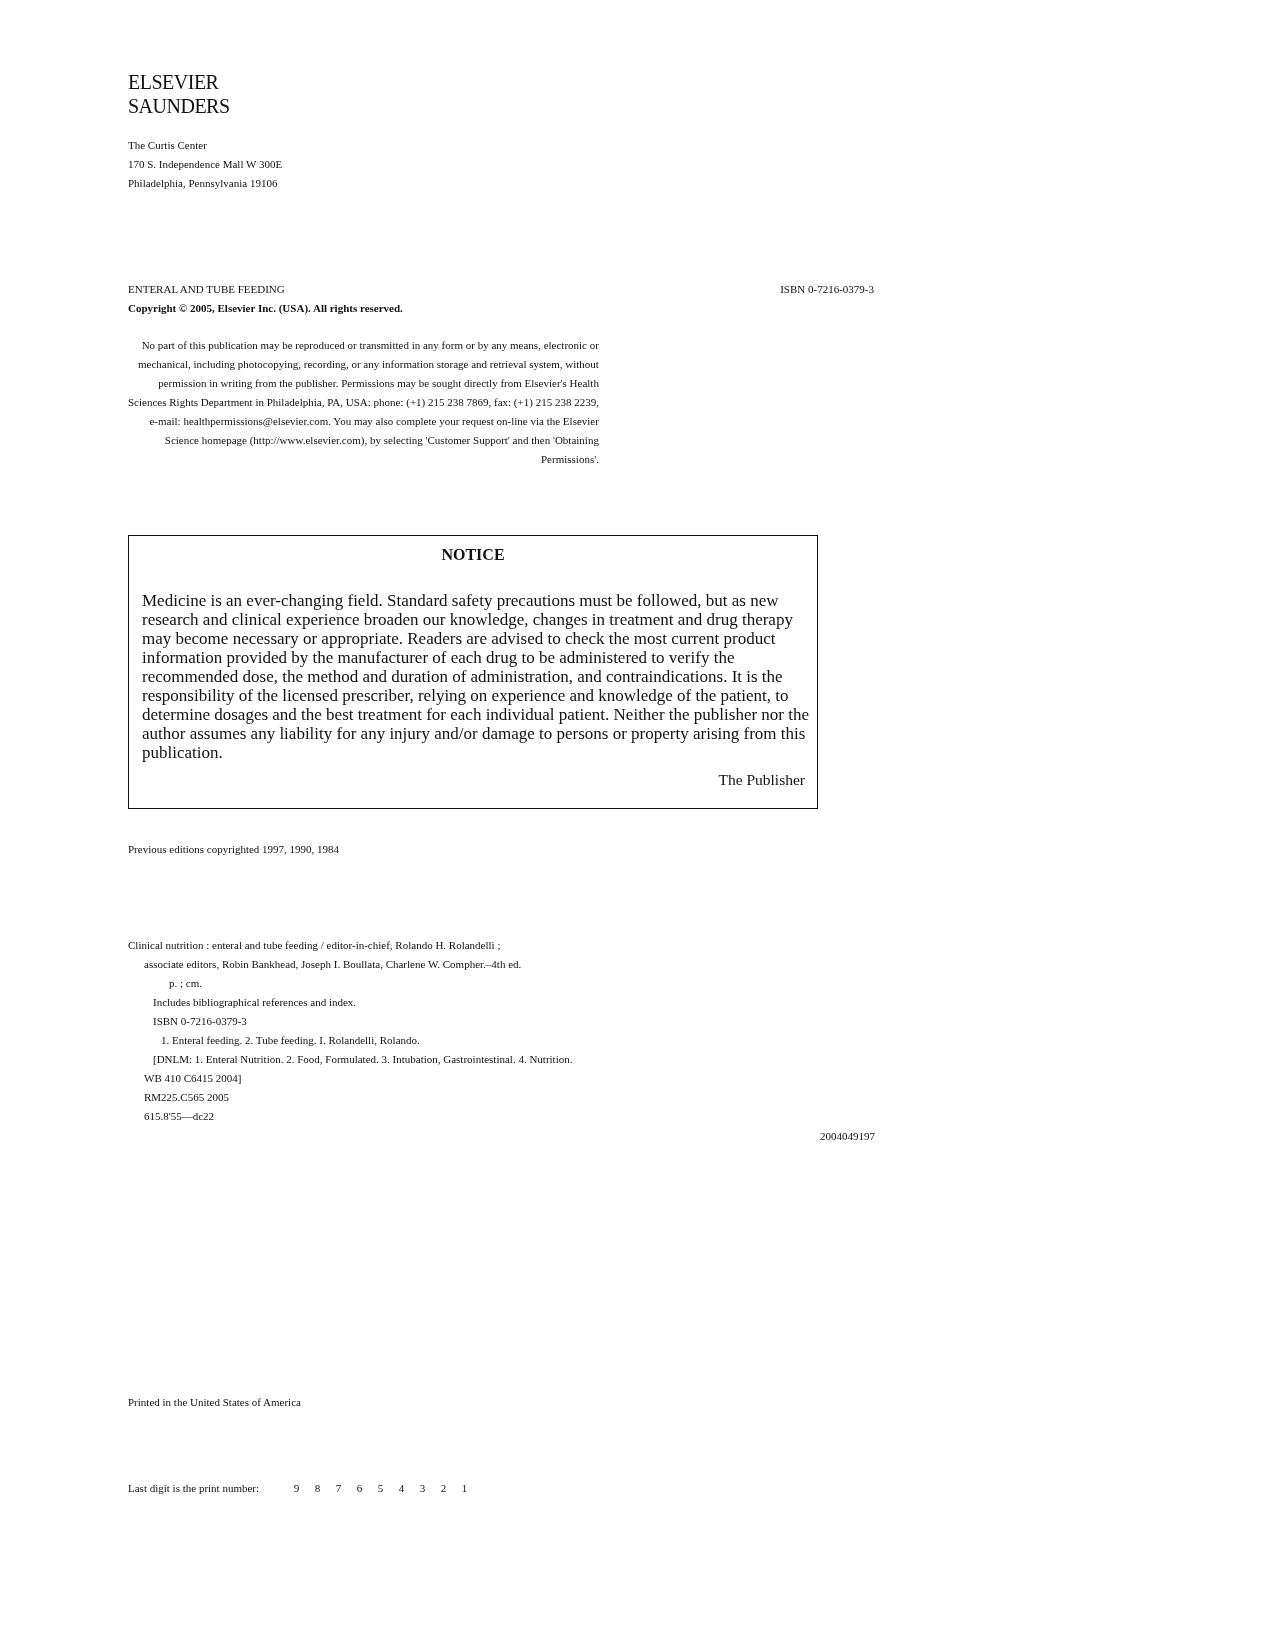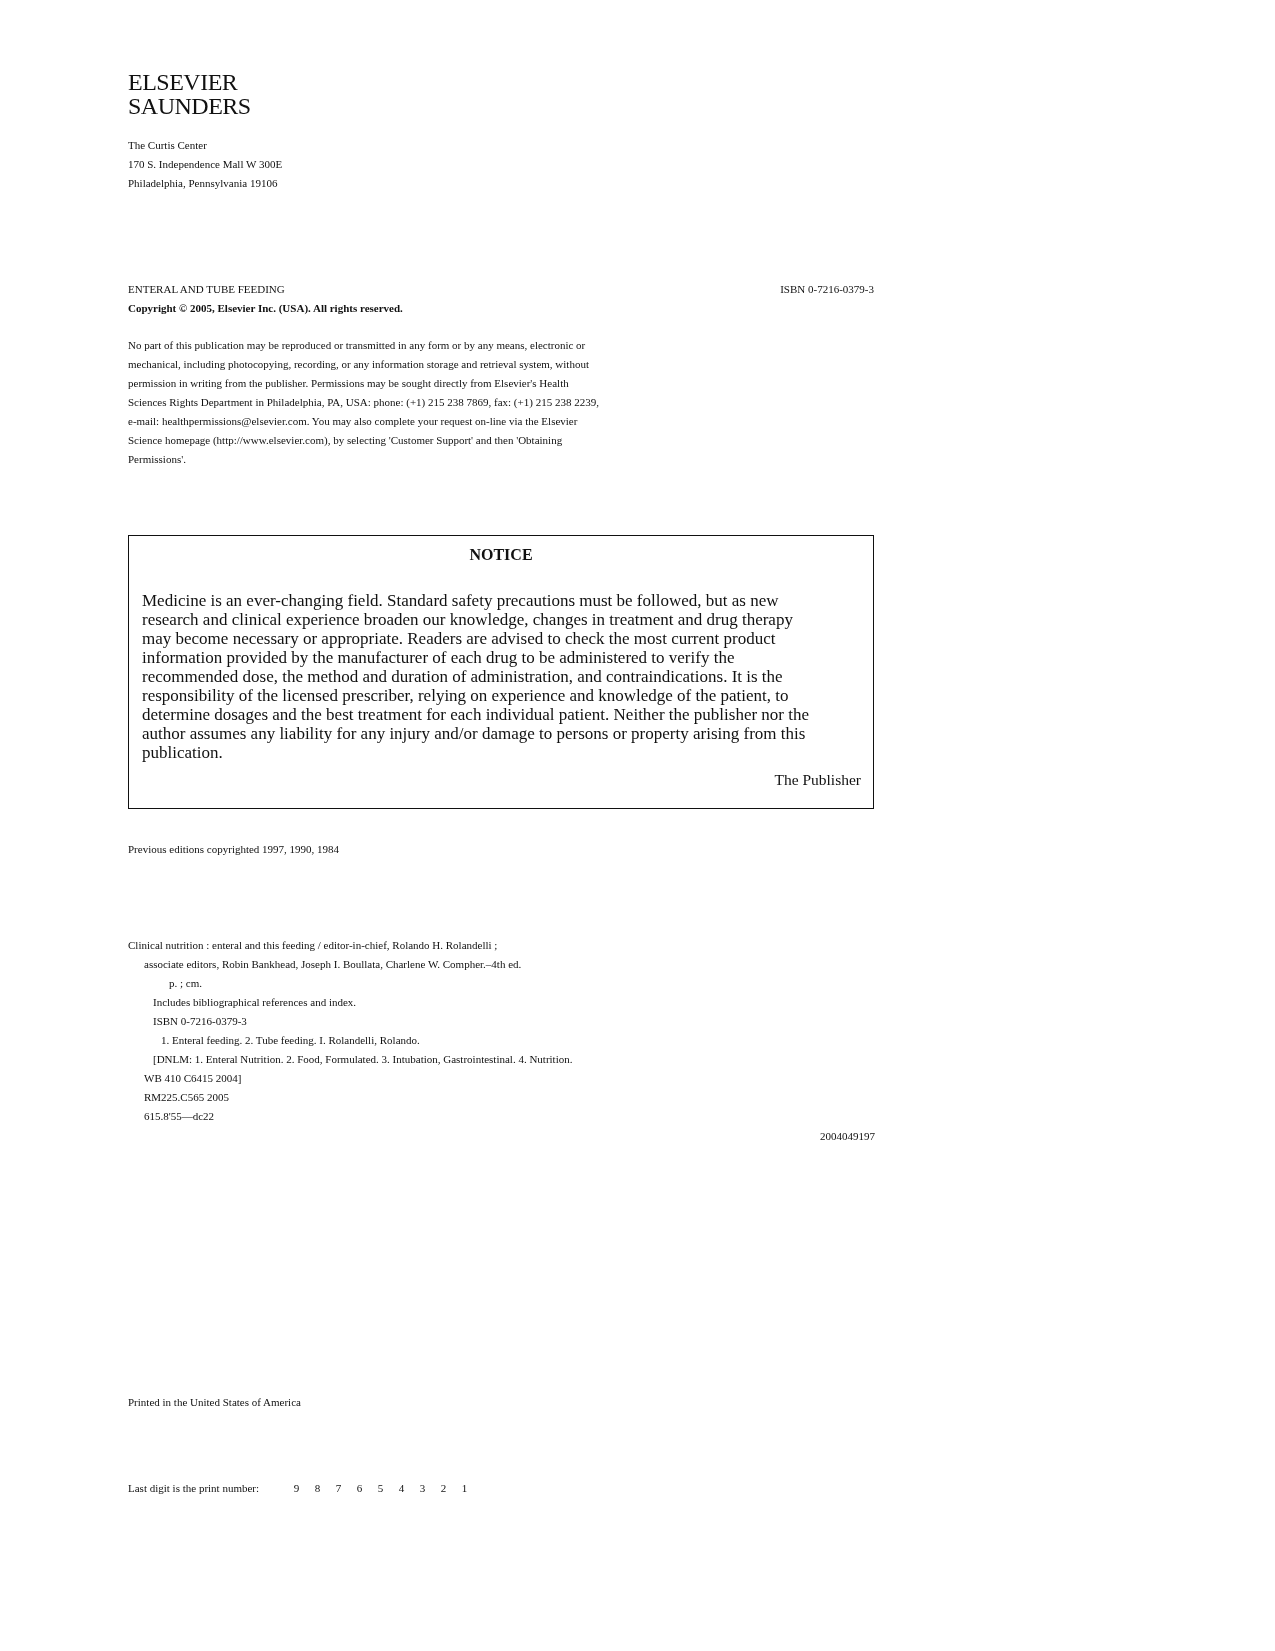--- a/index.html
+++ b/index.html
@@ -2,26 +2,26 @@
 <html><head>
   <meta charset="utf-8">
   <style>
     html, body { margin: 0; padding: 0; background: #ffffff; }
     body {
       width: 1275px; height: 1651px; position: relative; overflow: hidden;
       font-family: "Liberation Serif", "DejaVu Serif", serif;
       color: #111111;
     }
     .abs { position: absolute; white-space: nowrap; }
-    .pub { left: 128px; font-size: 24px; line-height: 24px; letter-spacing: -0.5px; }
+    .pub { left: 128px; font-size: 20px; line-height: 24px; letter-spacing: -0.5px; }
     .body-text { font-size: 11px; line-height: 19px; }
     .line { display: block; white-space: nowrap; }
     .bold { font-weight: bold; }
     .notice-box {
-      position: absolute; left: 128px; top: 535px; width: 746px; height: 274px;
+      position: absolute; left: 128px; top: 535px; width: 690px; height: 274px;
       border: 1.5px solid #111; box-sizing: border-box;
     }
     .notice-title {
       position: absolute; top: 10px; left: 0; right: 0; text-align: center;
       font-weight: bold; font-size: 16px;
     }
     .notice-body { position: absolute; left: 13px; top: 55px; font-size: 17px; line-height: 19px; }
     .notice-sign { position: absolute; right: 12px; top: 235px; font-size: 15.5px; }
     .digits span { display: inline-block; width: 21px; text-align: left; }
   </style>
@@ -34,21 +34,21 @@
 <div class="abs body-text" style="left:128px; top:136px;">
   <span class="line">The Curtis Center</span>
   <span class="line">170 S. Independence Mall W 300E</span>
   <span class="line">Philadelphia, Pennsylvania 19106</span>
 </div>
 
 <div class="abs body-text" style="left:128px; top:280px;">ENTERAL AND TUBE FEEDING</div>
 <div class="abs body-text" style="right:401px; top:280px;">ISBN 0-7216-0379-3</div>
 <div class="abs body-text bold" style="left:128px; top:299px;">Copyright © 2005, Elsevier Inc. (USA). All rights reserved.</div>
 
-<div class="abs body-text" style="left:128px; top:336px;">
+<div class="abs body-text" style="left:128px; top:336px;text-align:right;">
   <span class="line">No part of this publication may be reproduced or transmitted in any form or by any means, electronic or</span>
   <span class="line">mechanical, including photocopying, recording, or any information storage and retrieval system, without</span>
   <span class="line">permission in writing from the publisher. Permissions may be sought directly from Elsevier's Health</span>
   <span class="line">Sciences Rights Department in Philadelphia, PA, USA: phone: (+1) 215 238 7869, fax: (+1) 215 238 2239,</span>
   <span class="line">e-mail: healthpermissions@elsevier.com. You may also complete your request on-line via the Elsevier</span>
   <span class="line">Science homepage (http://www.elsevier.com), by selecting 'Customer Support' and then 'Obtaining</span>
   <span class="line">Permissions'.</span>
 </div>
 
 <div class="notice-box">
@@ -63,21 +63,21 @@
     <span class="line">determine dosages and the best treatment for each individual patient. Neither the publisher nor the</span>
     <span class="line">author assumes any liability for any injury and/or damage to persons or property arising from this</span>
     <span class="line">publication.</span>
   </div>
   <div class="notice-sign">The Publisher</div>
 </div>
 
 <div class="abs body-text" style="left:128px; top:840px;">Previous editions copyrighted 1997, 1990, 1984</div>
 
 <div class="abs body-text" style="left:128px; top:936px;">
-  <span class="line" style="padding-left:0px;">Clinical nutrition : enteral and this feeding / editor-in-chief, Rolando H. Rolandelli ;</span>
+  <span class="line" style="padding-left:0px;">Clinical nutrition : enteral and tube feeding / editor-in-chief, Rolando H. Rolandelli ;</span>
   <span class="line" style="padding-left:16px;">associate editors, Robin Bankhead, Joseph I. Boullata, Charlene W. Compher.–4th ed.</span>
   <span class="line" style="padding-left:41px;">p. ; cm.</span>
   <span class="line" style="padding-left:25px;">Includes bibliographical references and index.</span>
   <span class="line" style="padding-left:25px;">ISBN 0-7216-0379-3</span>
   <span class="line" style="padding-left:33px;">1. Enteral feeding.  2. Tube feeding.  I. Rolandelli, Rolando.</span>
   <span class="line" style="padding-left:25px;">[DNLM:  1. Enteral Nutrition.  2. Food, Formulated.  3. Intubation, Gastrointestinal.  4. Nutrition.</span>
   <span class="line" style="padding-left:16px;">WB 410 C6415 2004]</span>
   <span class="line" style="padding-left:16px;">RM225.C565 2005</span>
   <span class="line" style="padding-left:16px;">615.8'55—dc22</span>
 </div>

